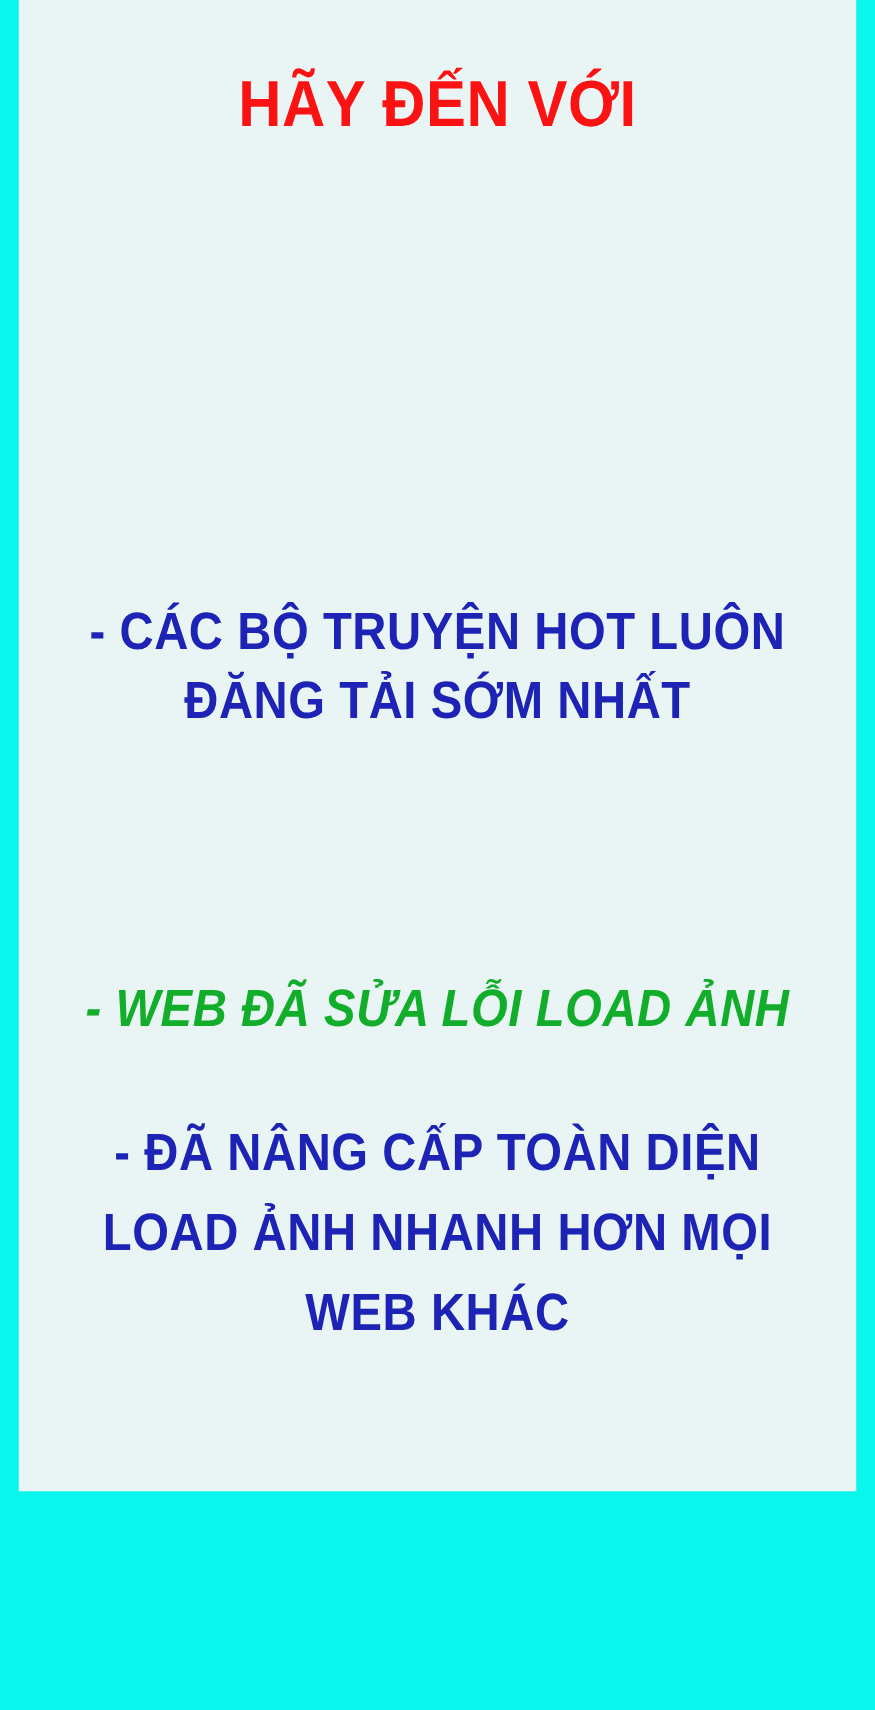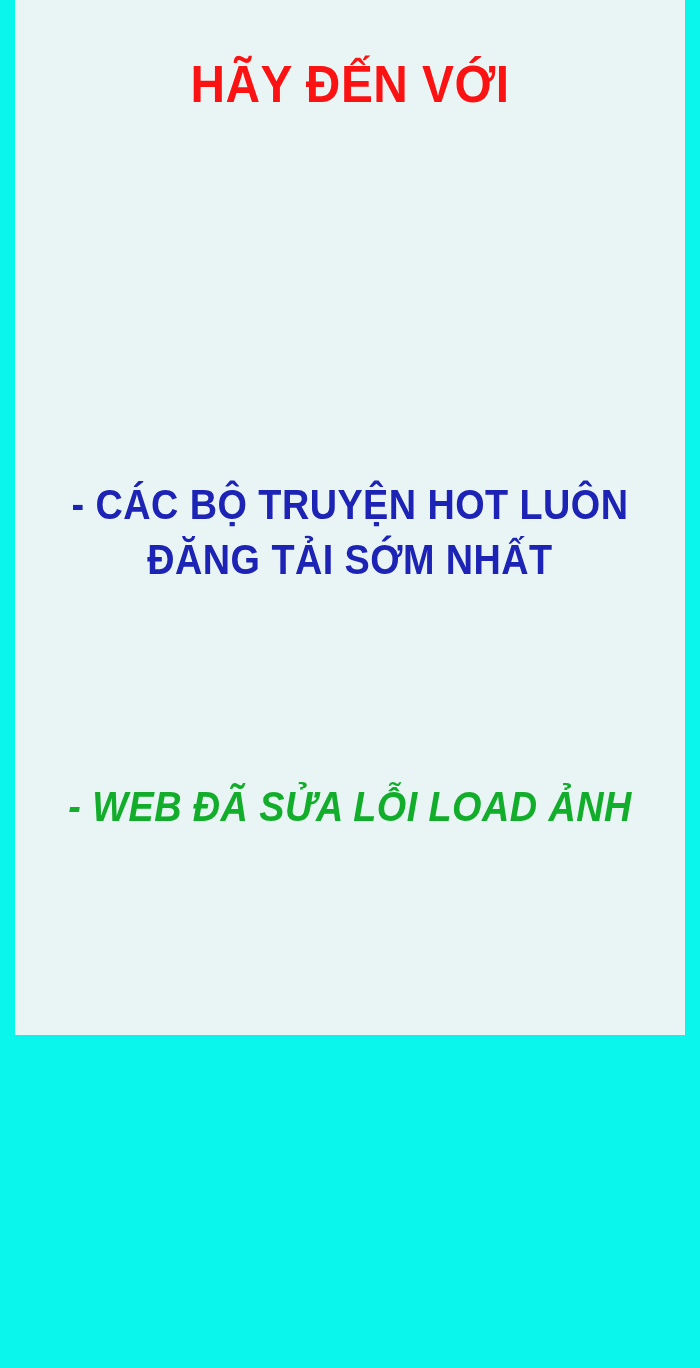--- a/index.html
+++ b/index.html
@@ -22,21 +22,21 @@
     background: #0AF5EC;
     box-sizing: border-box;
   }
 
   
   #promo-panel {
     position: absolute;
     left: 15px;
     top: 0px;
     width: 670px;
-    height: 1035px;
+    height: 1193px;
     background: #E9F5F4;
     box-sizing: border-box;
     overflow: hidden;
   }
 
   .line {
     width: 100%;
     text-align: center;
     font-weight: 900;
     letter-spacing: 0.5px;
@@ -145,16 +145,21 @@
     <div class="block" id="note-blue-block">
       <div class="line">- CÁC BỘ TRUYỆN HOT LUÔN</div>
       <div class="line">ĐĂNG TẢI SỚM NHẤT</div>
     </div>
 
 
     <div class="block" id="note-green-block">
       <div class="line">- WEB ĐÃ SỬA LỖI LOAD ẢNH</div>
     </div>
 
+    <div class="block" id="note-blue2-block">
+      <div class="line">- ĐÃ NÂNG CẤP TOÀN DIỆN</div>
+      <div class="line">LOAD ẢNH NHANH HƠN MỌI</div>
+      <div class="line">WEB KHÁC</div>
+    </div>
 
 
   </div>
 </div>
 
 </body></html>

